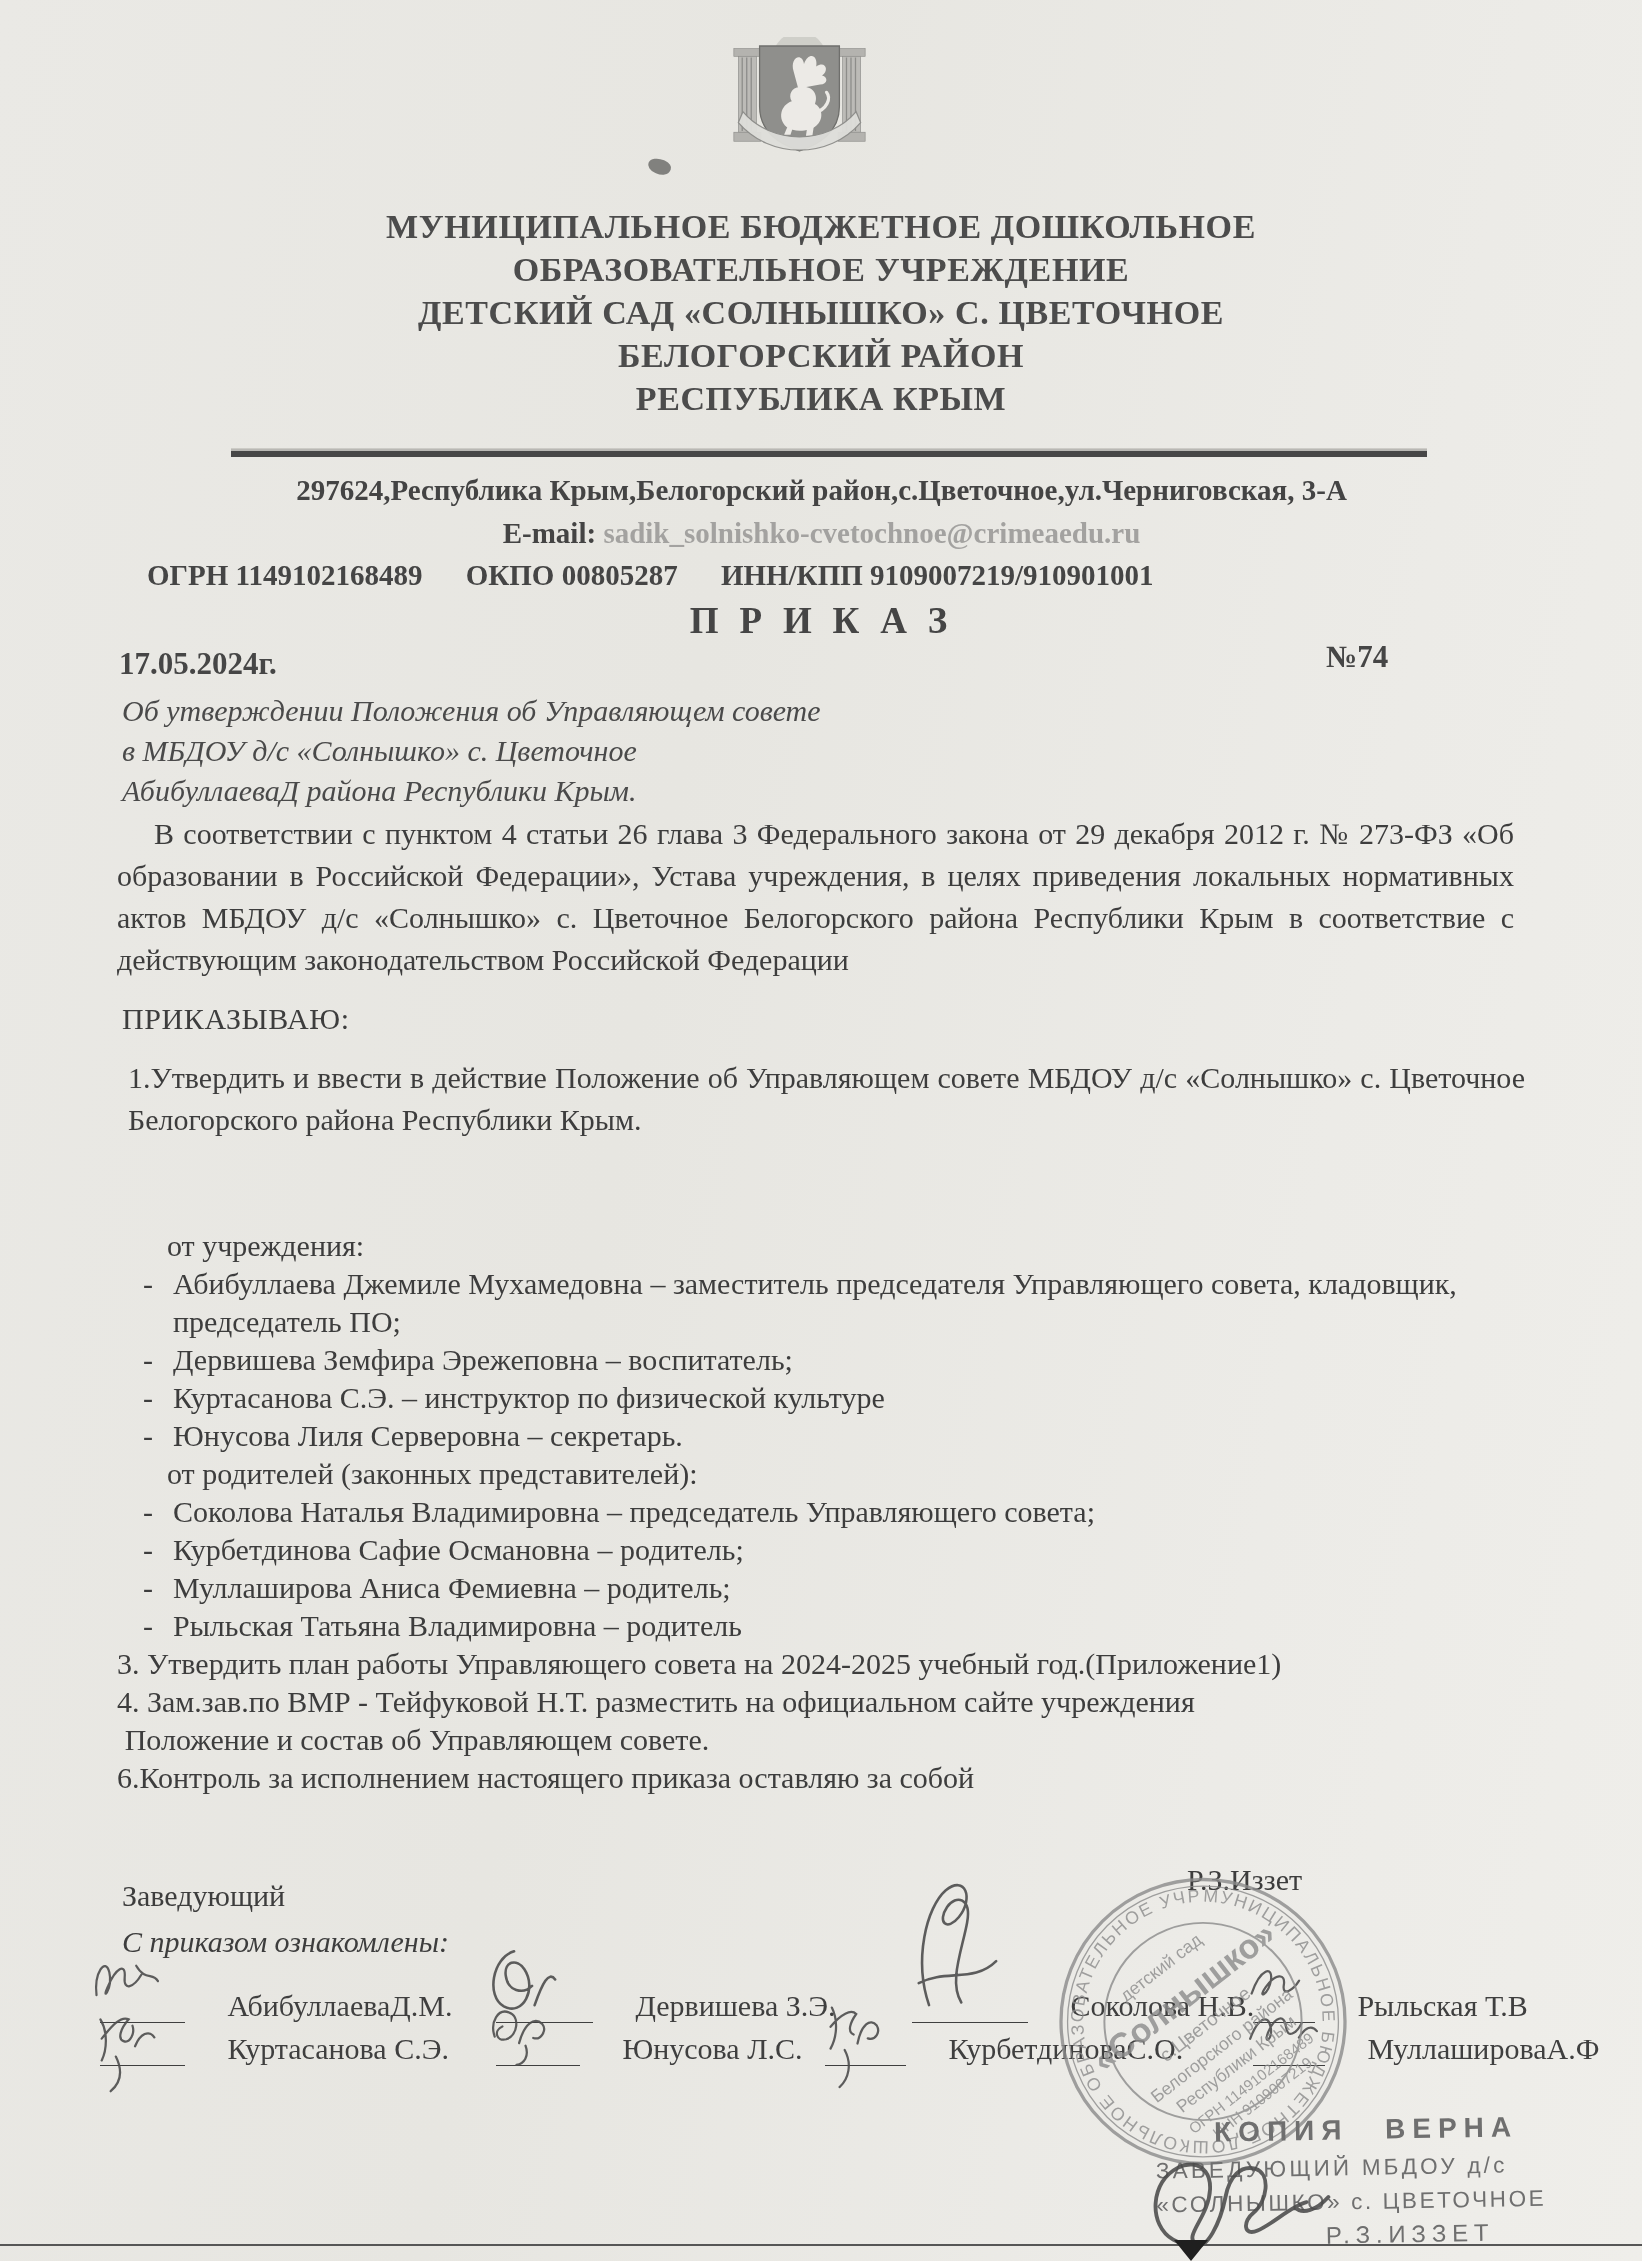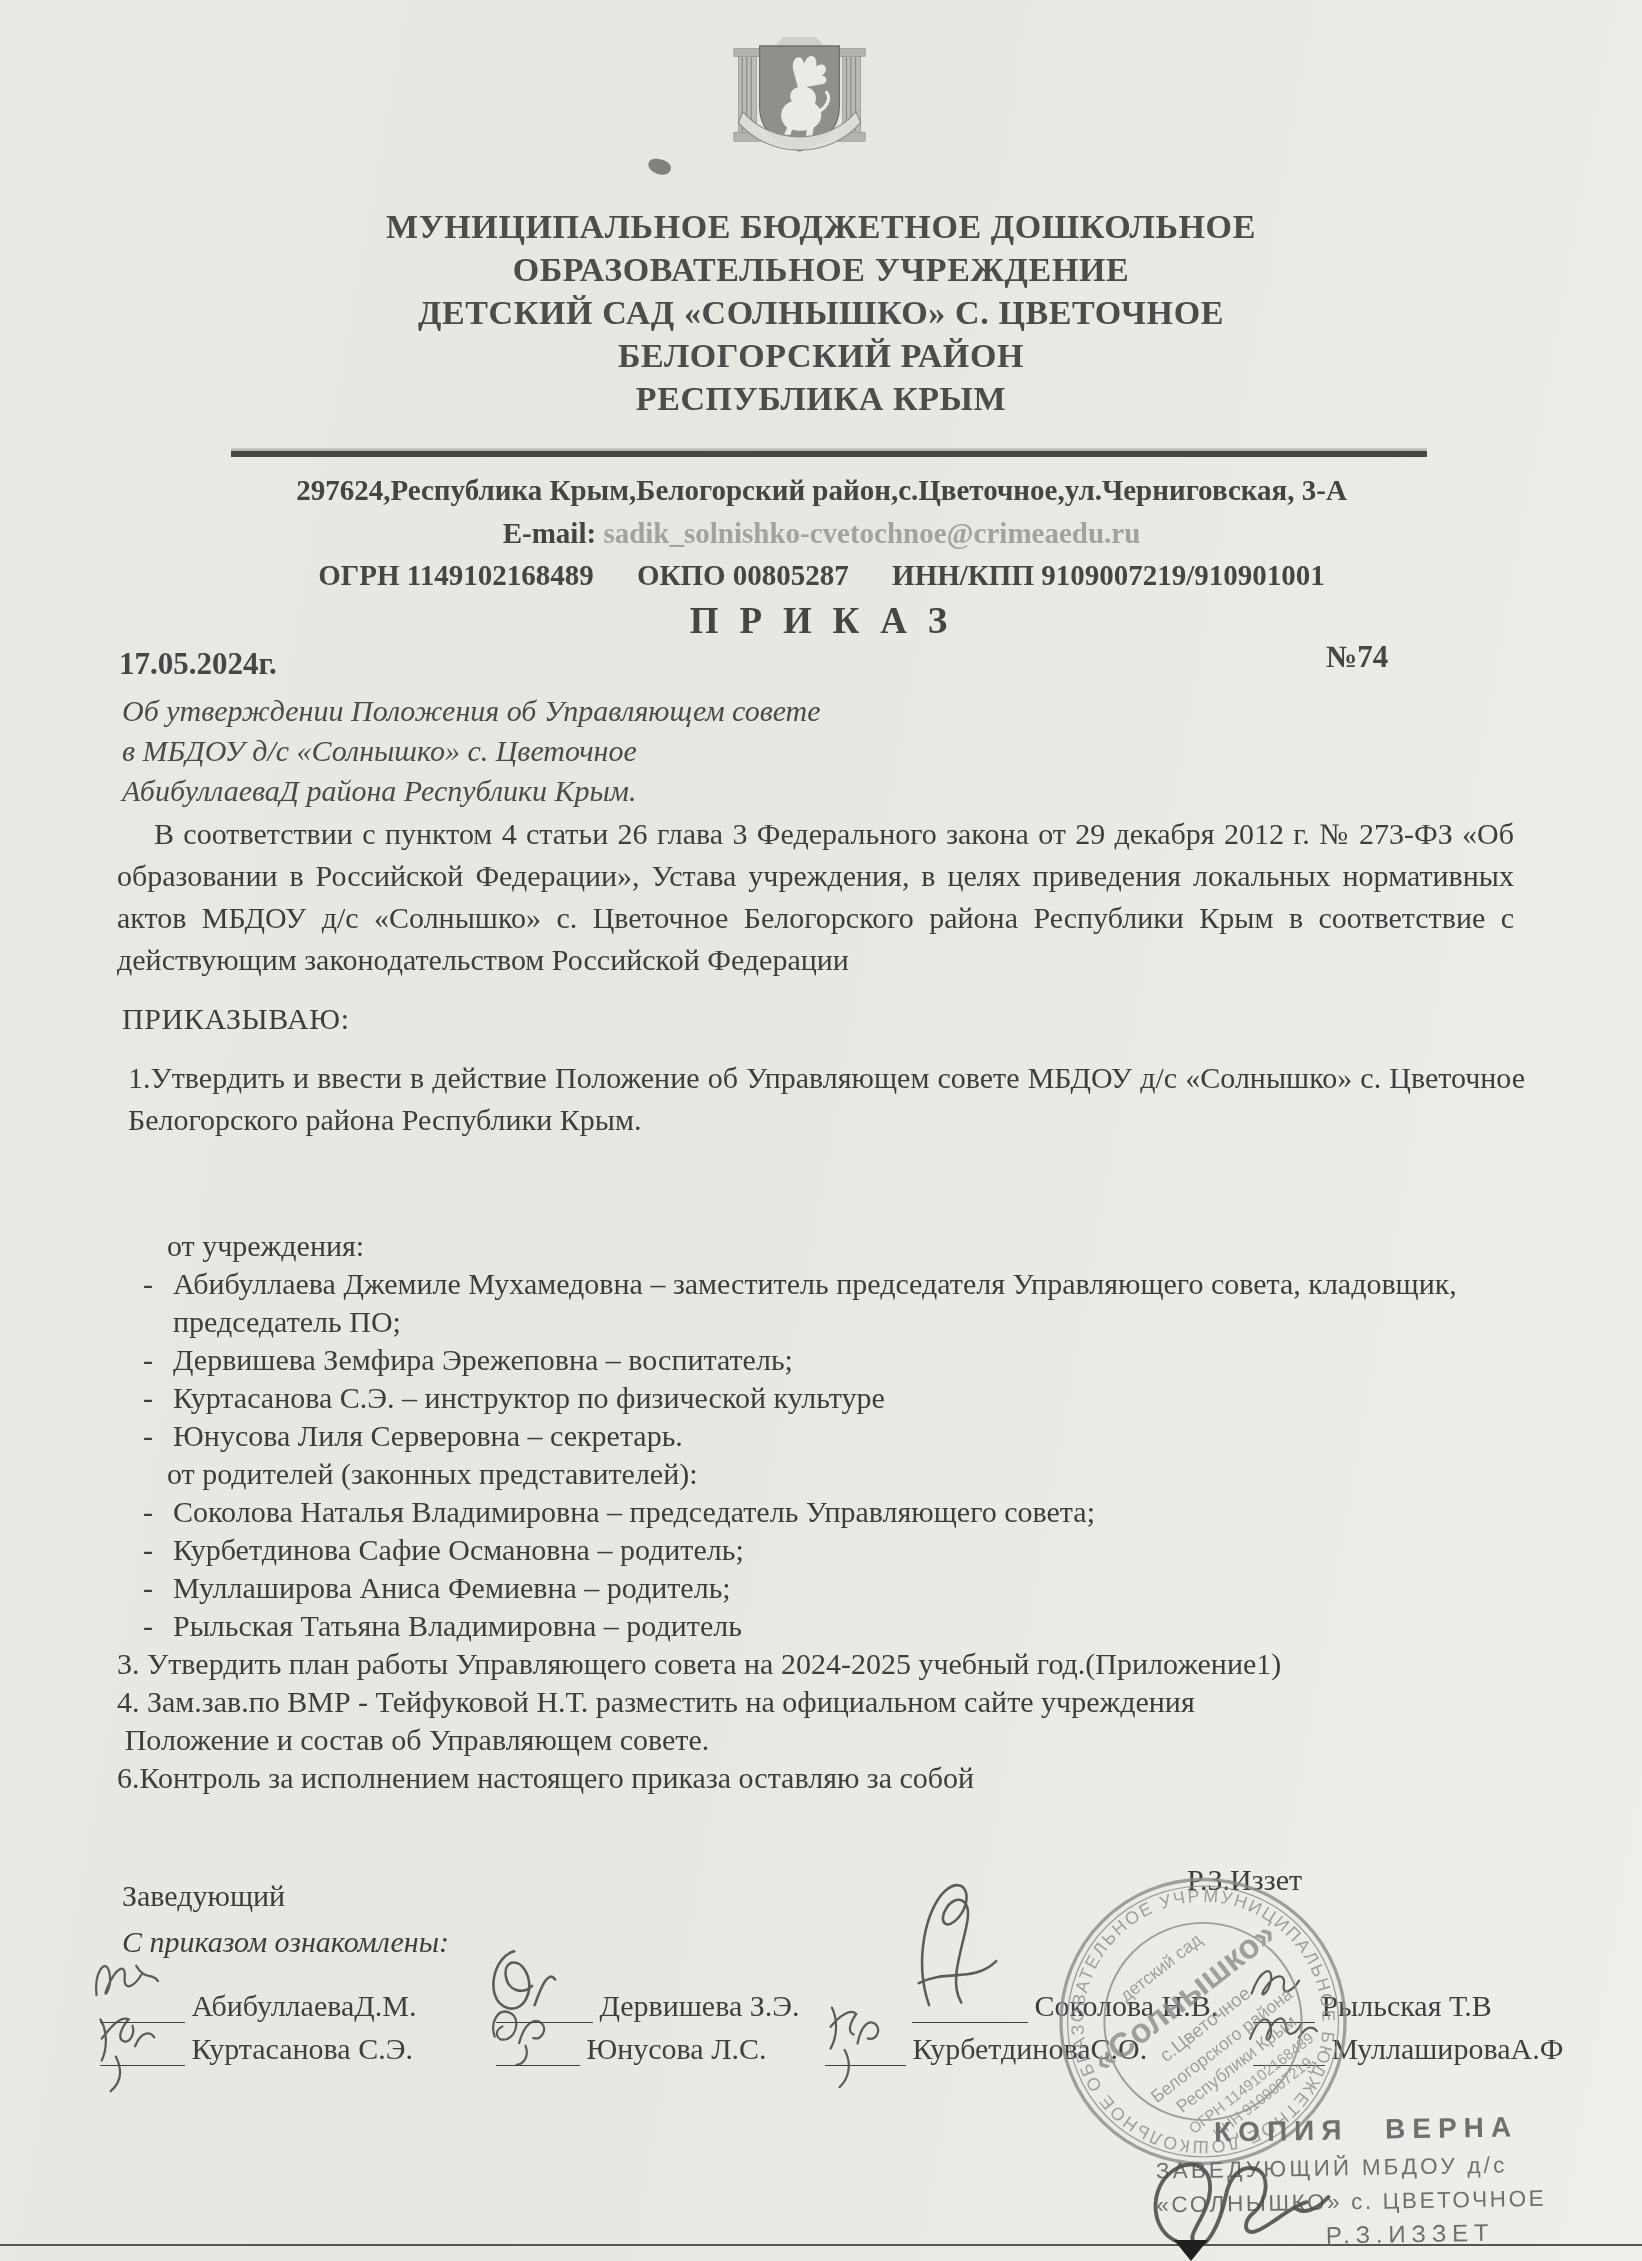--- a/index.html
+++ b/index.html
@@ -10,42 +10,42 @@
     font-family:"Liberation Serif",serif;color:#3d3d3d;
   }
   .abs{position:absolute;}
   
   .org-header{left:193px;top:205px;width:1256px;text-align:center;
     font-weight:bold;font-size:34px;line-height:43px;color:#4c4c4c;letter-spacing:0.6px;}
   .rule{left:231px;top:451px;width:1196px;height:6.4px;background:#474747;box-shadow:0 -2.6px 0 #b9b8b4;}
   .contact{left:129px;top:474px;width:1385px;text-align:center;font-weight:bold;font-size:29px;color:#444;}
   .email-row{left:129px;top:517px;width:1385px;text-align:center;font-weight:bold;font-size:29px;color:#444;}
   .email-addr{color:#a3a2a0;font-weight:bold;}
-  .reg-row{left:129px;top:559px;width:1385px;text-align:center;font-weight:bold;font-size:29px;color:#454545;}
+  .reg-row{left:129px;top:559px;width:1385px;text-align:left;font-weight:bold;font-size:29px;color:#454545;}
   .reg-row span{margin:0 18px;}
   
   .order-title{left:0;top:599px;width:1643px;text-align:center;font-weight:bold;font-size:37px;letter-spacing:5.8px;color:#454545;}
   .order-date{left:119px;top:646px;font-weight:bold;font-size:31px;color:#464646;}
   .order-no{left:1326px;top:639px;font-weight:bold;font-size:31px;color:#464646;text-align:right;}
   .subject{left:122px;top:691px;width:966px;font-style:italic;font-size:30px;line-height:40px;color:#4a4a4a;}
   .preamble{left:117px;top:813px;width:1397px;font-size:30px;line-height:42px;text-align:justify;text-indent:37px;}
   .resolution{left:122px;top:1002px;font-size:30px;letter-spacing:0.6px;}
   .directives{left:128px;top:1057px;width:1397px;font-size:30px;line-height:42px;text-align:justify;}
   .roster{left:117px;top:1227px;width:1397px;font-size:30px;line-height:38px;}
   .roster .subhead{padding-left:50px;}
   .member{display:flex;padding-left:26px;}
   .member .dash{flex:none;width:30px;}
   .member .mtext{flex:1;}
   .it4b{padding-left:7.7px;}
   .just{text-align:justify;}
   
   .signoff-label{left:122px;top:1879px;font-size:30px;}
   .signoff-name{left:1187px;top:1863px;font-size:30px;}
   .ack-label{left:122px;top:1925px;font-style:italic;font-size:30px;}
-  .sig-cell{position:absolute;display:flex;align-items:flex-end;height:37px;}
+  .sig-cell{position:absolute;display:flex;align-items:flex-end;height:37px;gap:36px;}
   .sig-rule{display:inline-block;border-bottom:1.9px solid #3f3f3f;height:32px;}
   .sig-name{font-size:30px;color:#3f3f3f;padding-left:6.4px;white-space:nowrap;}
   .scribble{position:absolute;pointer-events:none;}
   
   .round-stamp{left:1042px;top:1867px;opacity:.8;pointer-events:none;}
   .copy-stamp{left:1156px;top:2114px;width:412px;color:#6f6f6f;font-family:"Liberation Sans",sans-serif;transform:rotate(-1deg);}
   .cs1{margin-left:59px;font-size:28px;font-weight:bold;letter-spacing:7px;word-spacing:22px;}
   .cs2{margin-top:9px;font-size:22.5px;letter-spacing:3.2px;}
   .cs3{margin-top:7.7px;font-size:22.5px;letter-spacing:2.6px;}
   .cs4{margin-top:6.4px;margin-left:169px;font-size:24px;letter-spacing:5.8px;}

